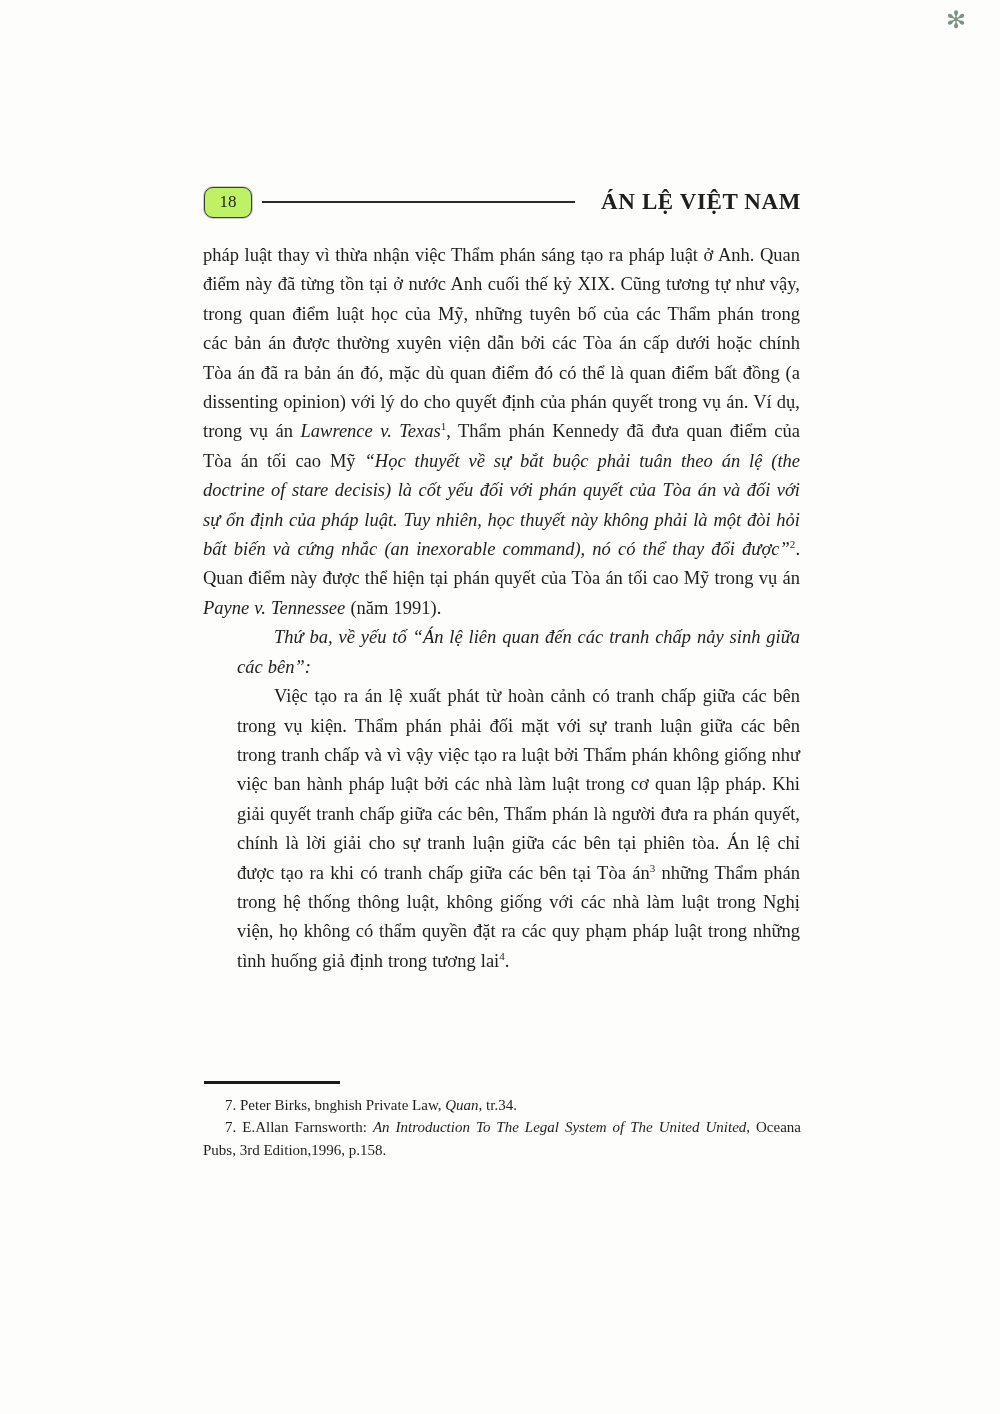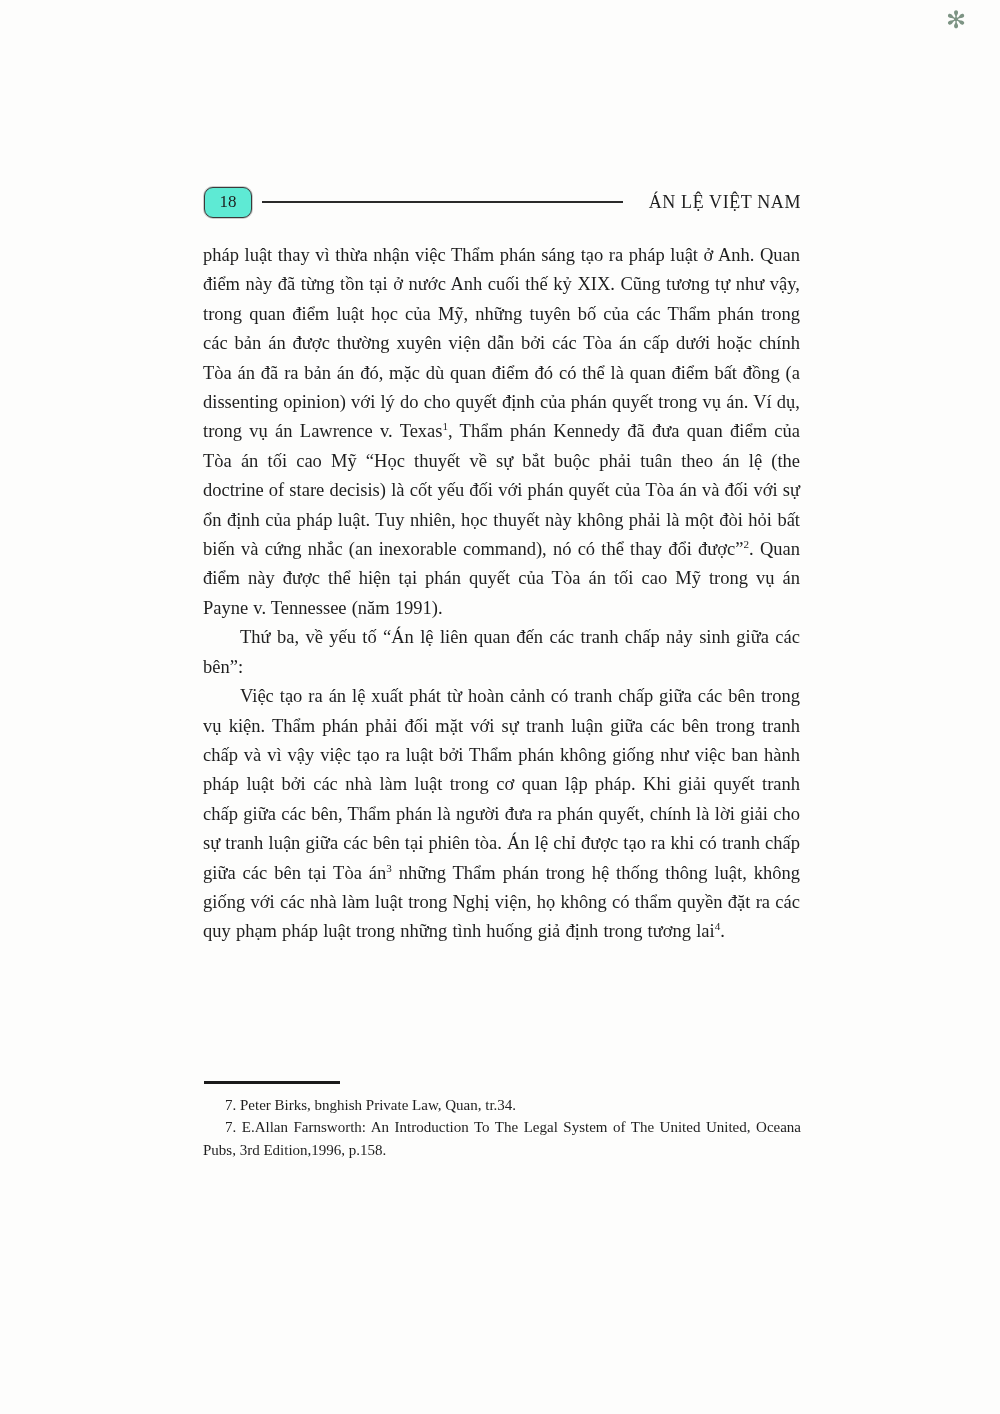--- a/index.html
+++ b/index.html
@@ -36,53 +36,54 @@
     width: 46px;
     height: 29px;
     border: 1.5px solid #3a3a3a;
     border-radius: 9px;
     box-shadow: 0 0 0 1px rgba(60,60,60,0.25);
     display: flex;
     align-items: center;
     justify-content: center;
     font-size: 17px;
     flex: 0 0 auto;
-    background: #5eead4;
+    background: #bef264;
   }
   .header-rule {
     flex: 1 1 auto;
     height: 2px;
     background: #2a2a2a;
     margin: 0 26px 0 10px;
     align-self: center;
   }
   .header-title {
     flex: 0 0 auto;
-    font-weight: normal;
-    font-size: 18px;
+    font-weight: bold;
+    font-size: 23px;
     letter-spacing: 0.6px;
     white-space: nowrap;
   }
   .body-text {
     position: absolute;
     top: 241px;
     left: 203px;
     width: 597px;
     font-size: 18.5px;
     line-height: 29.4px;
     word-spacing: 0.5px;
   }
   .body-text p {
     margin: 0;
     text-align: justify;
   }
   .body-text p.indent {
     text-indent: 37px;
+    margin-left: 34px;
   }
-  .it { }
+  .it { font-style: italic; }
   sup {
     font-size: 0.6em;
     line-height: 0;
     vertical-align: super;
   }
   .footnote-rule {
     position: absolute;
     top: 1081px;
     left: 204px;
     width: 136px;

